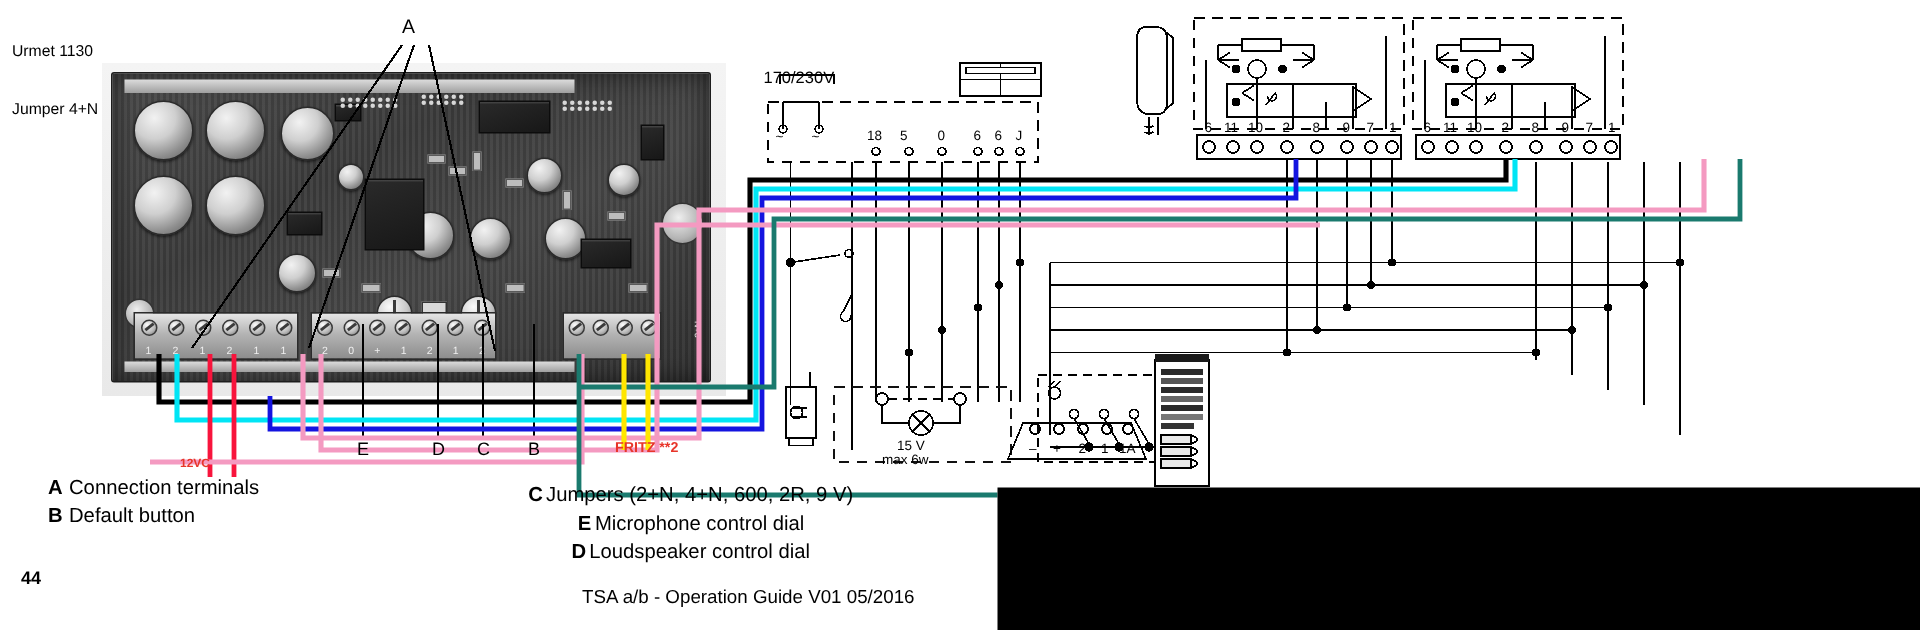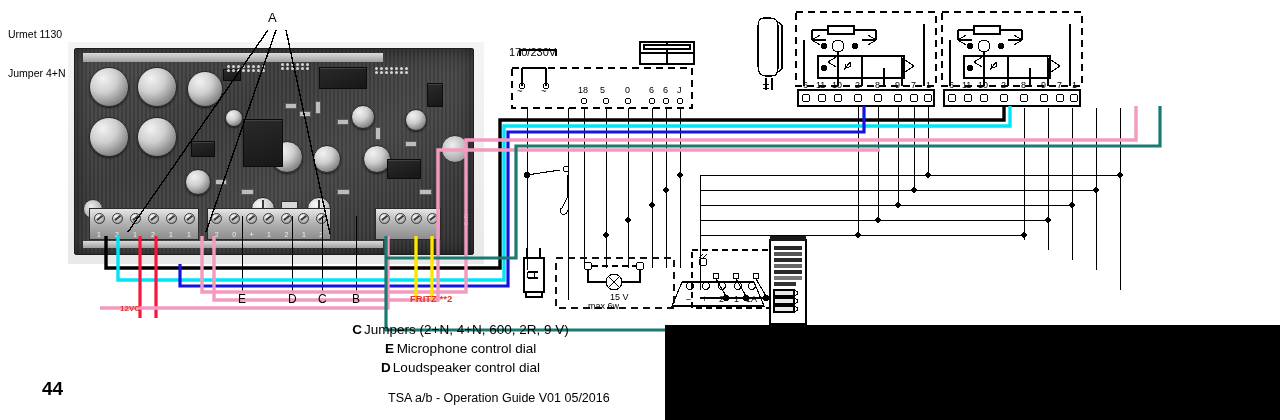--- a/index.html
+++ b/index.html
@@ -63,21 +63,21 @@
   svg.layer{position:absolute;left:0;top:0;width:1280px;height:420px;overflow:visible;}
 
   
   .sch-txt{position:absolute;font-size:9px;font-family:"Liberation Sans",sans-serif;white-space:pre;}
 
   
   .legend{position:absolute;font-size:13.5px;line-height:19px;}
   .legend b{font-weight:bold;display:inline-block;width:14px;}
   .legA{left:32px;top:315px;}
   .legC{left:350px;top:320px;text-align:center;}
-  .pageno{position:absolute;left:42px;top:378px;font-size:19px;font-weight:bold;}
+  .pageno{position:absolute;left:14px;top:378px;font-size:12px;font-weight:bold;}
   .footer{position:absolute;left:388px;top:391px;font-size:12.5px;}
 
   
   .ann-red{position:absolute;color:#e8352a;font-size:8px;font-weight:bold;}
   .ann-fritz{position:absolute;color:#e8352a;font-size:9.5px;font-weight:bold;left:410px;top:293px;}
 
   
   .blackbox{position:absolute;left:665px;top:325px;width:615px;height:95px;background:#000;}
 </style>
 </head>
@@ -526,37 +526,45 @@
 
   <div class="sch-txt" style="left:949px;top:80px;">6</div>
   <div class="sch-txt" style="left:962px;top:80px;">11</div>
   <div class="sch-txt" style="left:978px;top:80px;">10</div>
   <div class="sch-txt" style="left:1001px;top:80px;">2</div>
   <div class="sch-txt" style="left:1021px;top:80px;">8</div>
   <div class="sch-txt" style="left:1041px;top:80px;">9</div>
   <div class="sch-txt" style="left:1057px;top:80px;">7</div>
   <div class="sch-txt" style="left:1072px;top:80px;">1</div>
 
-  <div class="sch-txt" style="left:598px;top:292px;margin-left:12px;">15 V</div>
+  <div class="sch-txt" style="left:598px;top:292px;">15 V</div>
   <div class="sch-txt" style="left:588px;top:301px;">max 6w</div>
 
   <div class="sch-txt" style="left:686px;top:294px;">–</div>
   <div class="sch-txt" style="left:702px;top:294px;">+</div>
   <div class="sch-txt" style="left:719px;top:294px;">2</div>
   <div class="sch-txt" style="left:734px;top:294px;">1</div>
   <div class="sch-txt" style="left:746px;top:294px;">1A</div>
 
   <div class="sch-txt" style="left:352px;top:292px;font-size:12px;">B</div>
   <div class="sch-txt" style="left:318px;top:292px;font-size:12px;">C</div>
   <div class="sch-txt" style="left:288px;top:292px;font-size:12px;">D</div>
   <div class="sch-txt" style="left:238px;top:292px;font-size:12px;">E</div>
 
   <div class="ann-red" style="left:120px;top:304px;">12VC</div>
   <div class="ann-fritz">FRITZ **2</div>
 
+  <div class="legend legA">
+    <div>
+      <b>A</b><span>Connection terminals</span>
+    </div>
+    <div>
+      <b>B</b><span>Default button</span>
+    </div>
+  </div>
 
   <div class="legend legC">
     <div>
       <b>C</b><span>Jumpers (2+N, 4+N, 600, 2R, 9 V)</span>
     </div>
     <div>
       <b>E</b><span>Microphone control dial</span>
     </div>
     <div>
       <b>D</b><span>Loudspeaker control dial</span>

